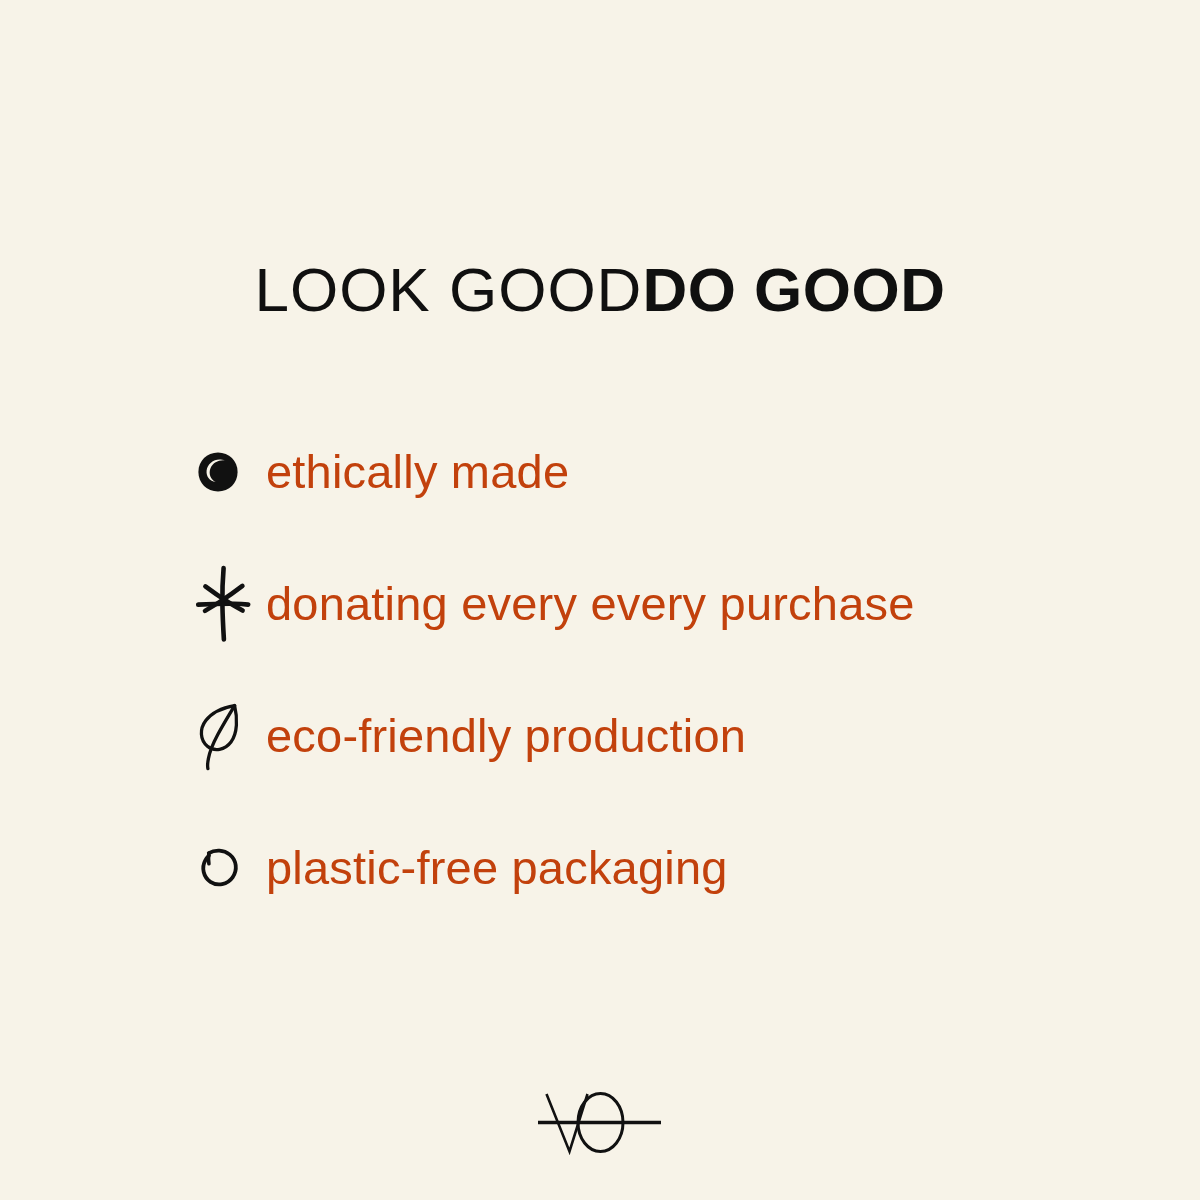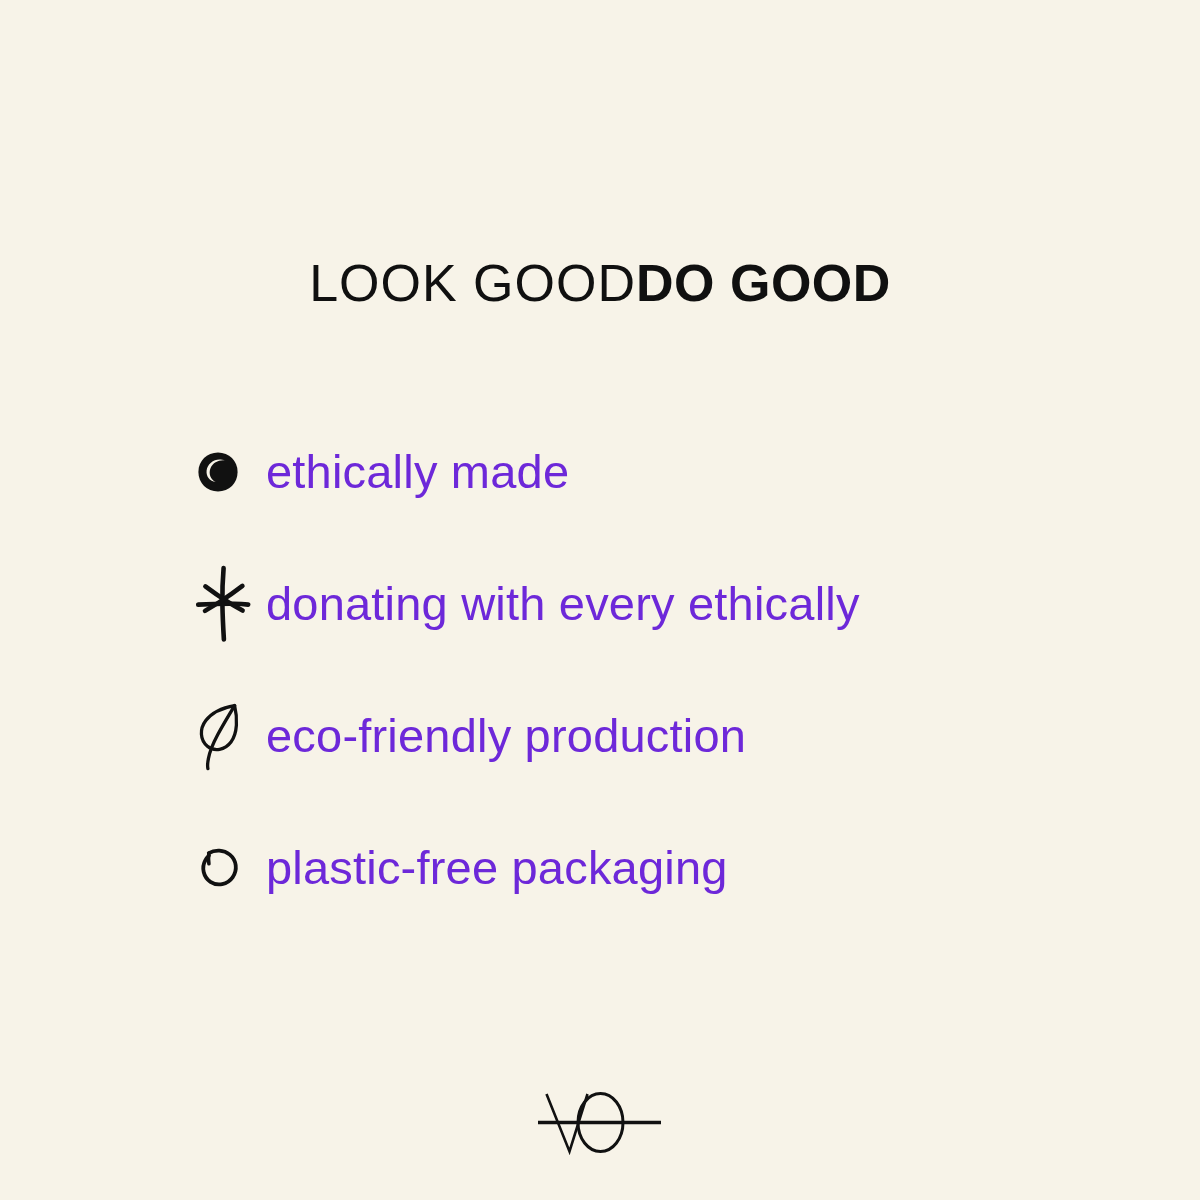--- a/index.html
+++ b/index.html
@@ -25,21 +25,21 @@
   }
 
   
   .headline {
     position: absolute;
     left: 0;
     right: 0;
     top: 212px;
     text-align: center;
     color: #101010;
-    font-size: 52px;
+    font-size: 62px;
     line-height: 72px;
     letter-spacing: 0.5px;
     white-space: nowrap;
   }
   .headline .light {
     font-weight: 400;
     letter-spacing: 1px;
   }
   .headline .bold {
     font-weight: 700;
@@ -66,21 +66,21 @@
     height: 80px;
     display: flex;
     align-items: center;
     justify-content: flex-start;
   }
   .feature-icon svg {
     display: block;
     overflow: visible;
   }
   .feature-label {
-    color: #6d28d9;
+    color: #c2410c;
     font-size: 47px;
     line-height: 52px;
     font-weight: 400;
     letter-spacing: 0.2px;
     white-space: nowrap;
     margin-left: 12px;
   }
 
   
   .logo-wrap {
@@ -120,21 +120,21 @@
       <span class="feature-icon">
         <svg width="54" height="76" viewBox="0 0 54 76" aria-hidden="true">
           <g stroke="#111111" stroke-width="4.6" stroke-linecap="round" fill="none">
             <path d="M27.6 2 C26.6 14 26.2 26 26.4 38 C26.6 50 27.2 62 27.9 73.5"></path>
             <path d="M2.2 38.6 C14 38.0 26 37.7 38 37.8 C43.4 37.9 48.4 38.2 52.2 38.6"></path>
             <path d="M9.4 20.4 C17.0 26.2 25.0 31.6 33.2 36.7 C38.0 39.6 42.8 42.4 46.6 44.6"></path>
             <path d="M46.4 19.9 C38.8 25.8 30.8 31.4 22.6 36.6 C17.6 39.7 12.8 42.6 9.0 44.9"></path>
           </g>
         </svg>
       </span>
-      <span class="feature-label">donating with every ethically</span>
+      <span class="feature-label">donating every every purchase</span>
     </div>
 
     <div class="feature-row">
       <span class="feature-icon">
         <svg width="48" height="70" viewBox="0 0 48 70" aria-hidden="true">
           <g stroke="#111111" stroke-width="3.3" stroke-linecap="round" stroke-linejoin="round" fill="none">
             <path d="M38.6 4.6 C27.0 6.6 16.0 11.4 9.8 19.6 C3.4 28.0 4.0 39.0 11.4 45.2 C18.4 51.0 29.0 49.0 35.0 41.0 C41.6 32.2 41.6 17.0 38.6 4.6 Z"></path>
             <path d="M38.6 4.6 C33.2 13.8 27.0 23.8 21.8 33.6 C17.2 42.2 13.8 50.4 12.4 57.6 C11.5 62.2 11.4 65.4 11.9 67.6"></path>
           </g>
         </svg>

